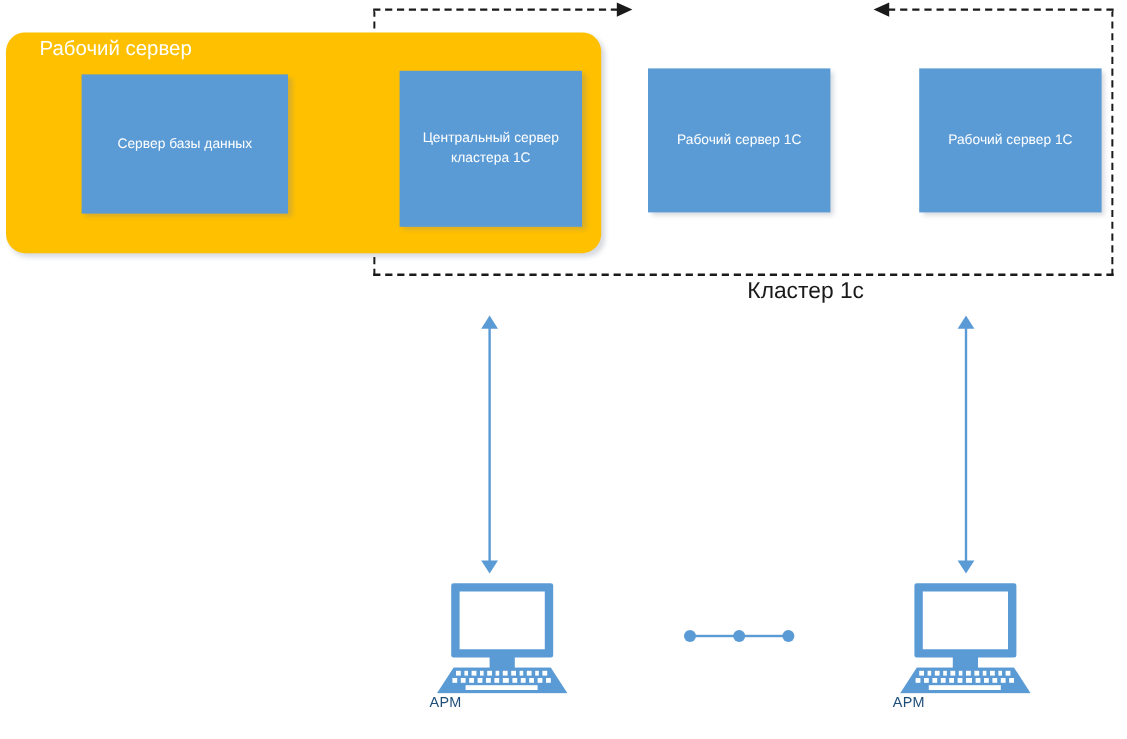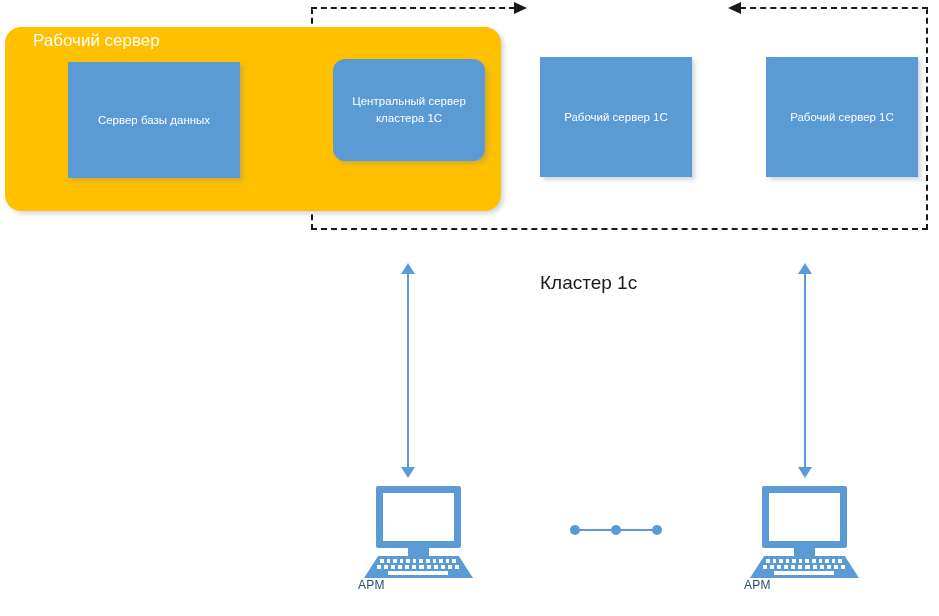--- a/index.html
+++ b/index.html
@@ -31,25 +31,24 @@
     background: transparent;
   }
   
   .cluster-box { border-top-color: transparent; }
 
   .cluster-label {
     position: absolute;
     left: 540px;
     top: 232px;
     width: 180px;
-    text-align: left;
+    text-align: right;
     font-size: 19px;
     color: #1a1a1a;
     white-space: nowrap;
-    margin-top: 40px;
   }
 
   
   .top-arrow {
     position: absolute;
     height: 12px;
   }
   .top-arrow .line {
     position: absolute;
     top: 5px;
@@ -109,21 +108,21 @@
     display: flex;
     align-items: center;
     justify-content: center;
     text-align: center;
     color: #ffffff;
     font-size: 11.5px;
     line-height: 1.45;
     padding: 4px 8px;
   }
   #node-db      { left: 68px;  top: 62px; width: 172px; height: 116px; }
-  #node-central { left: 333px; top: 59px; width: 152px; height: 102px; border-radius: 12px; }
+  #node-central { left: 333px; top: 59px; width: 152px; height: 130px; }
   #node-ws-1    { left: 540px; top: 57px; width: 152px; height: 120px; }
   #node-ws-2    { left: 766px; top: 57px; width: 152px; height: 120px; }
 
   
   .v-arrow {
     position: absolute;
     width: 16px;
   }
   .v-arrow .shaft {
     position: absolute;

